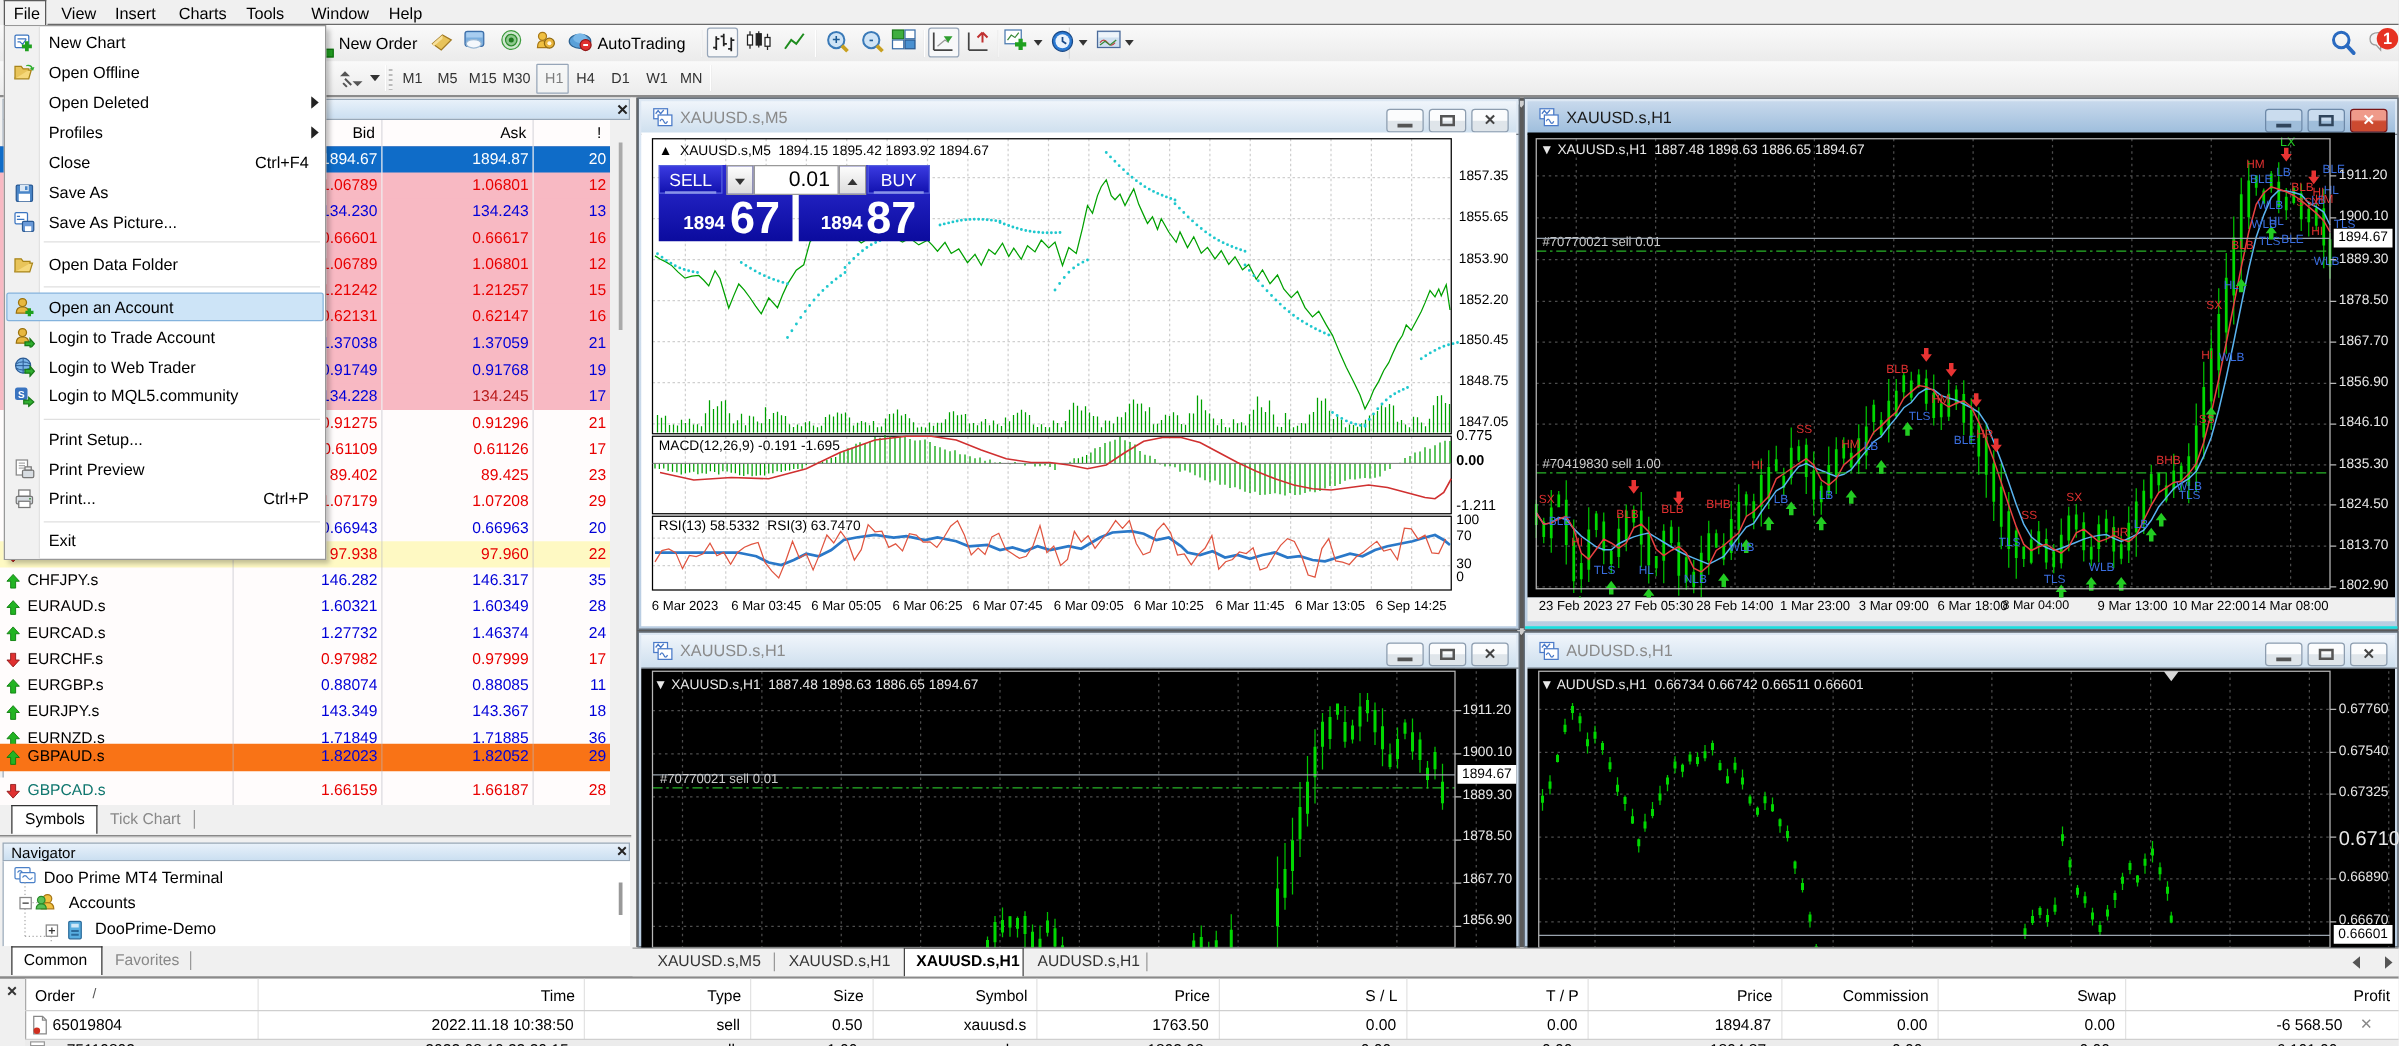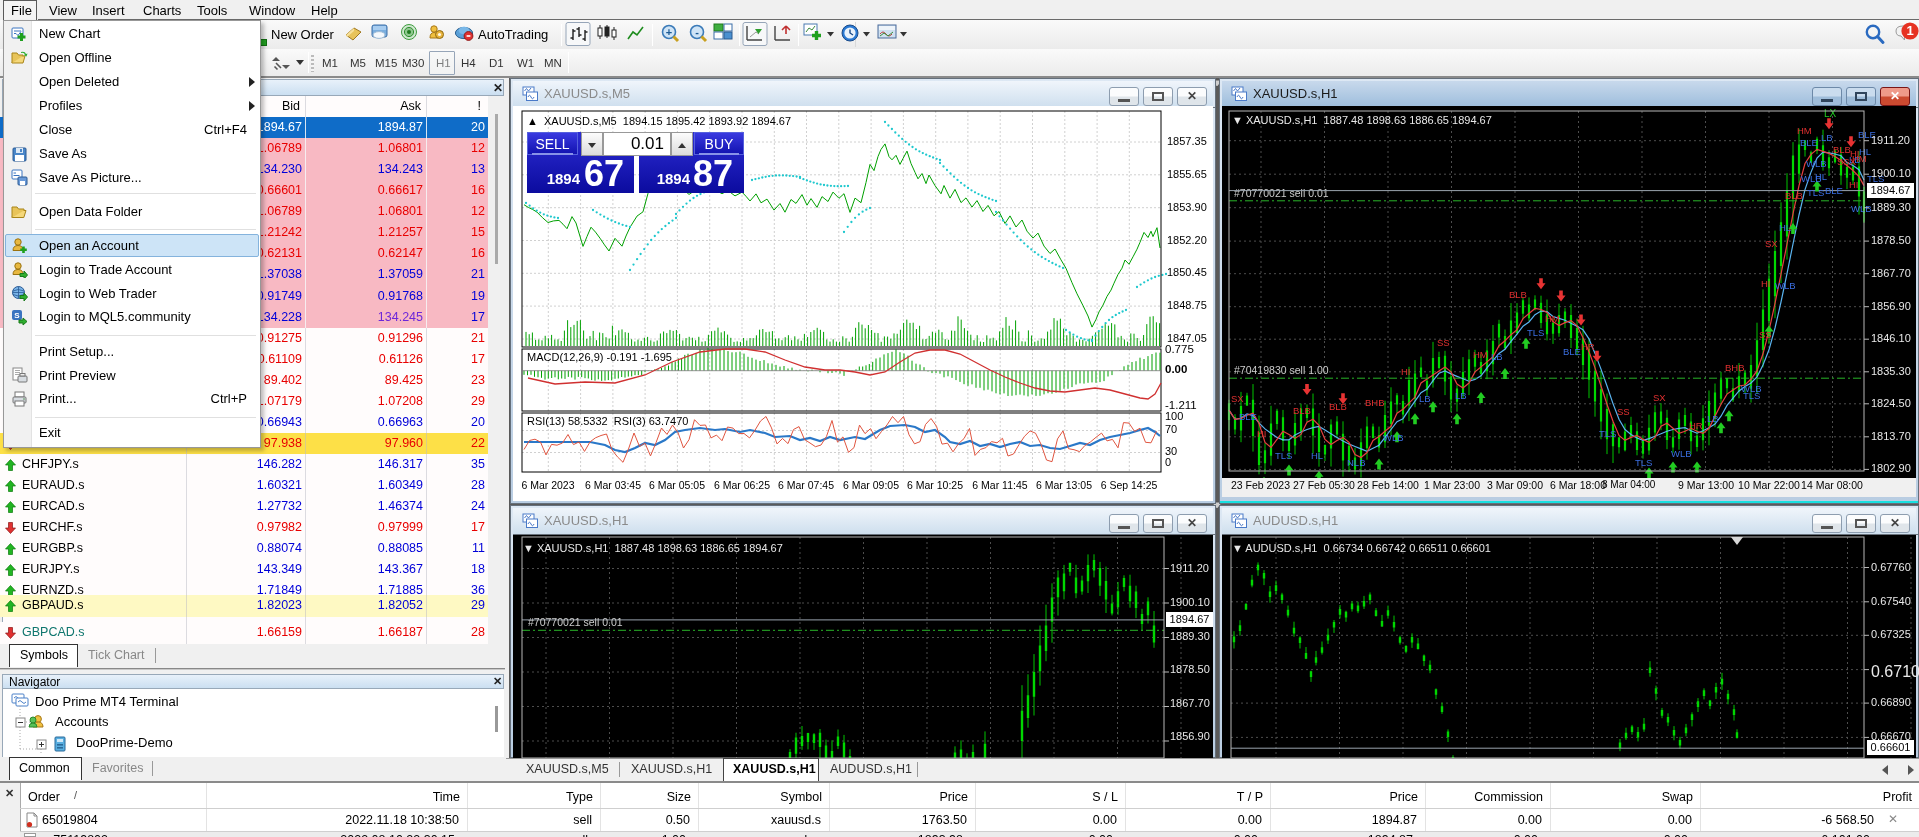--- a/index.html
+++ b/index.html
@@ -246,21 +246,21 @@
     <span class="mwv r" style="left:180px;width:122px;color:#0000d8">0.91749</span>
     <span class="mwv r" style="left:301px;width:122px;color:#0000d8">0.91768</span>
     <span class="mwv r" style="left:421px;width:64px;color:#0000d8">19</span>
   </div>
 <div class="mw-row" style="top:306.5px;height:22.06px;background:#f8b9c3">
     <svg class="ab" style="left:5px;top:5px" width="11" height="12" viewBox="0 0 11 12">
       <path d="M5.5 0.5 L10.5 6 H7.5 V11.5 H3.5 V6 H0.5 Z" fill="#22b422" stroke="#0c7a0c" stroke-width="0.7"></path>
     </svg>
     <span class="mwv" style="left:22px;color:#000">USDJPY.s</span>
     <span class="mwv r" style="left:180px;width:122px;color:#0000d8">134.228</span>
-    <span class="mwv r" style="left:301px;width:122px;color:#6d28d9">134.245</span>
+    <span class="mwv r" style="left:301px;width:122px;color:#b91c1c">134.245</span>
     <span class="mwv r" style="left:421px;width:64px;color:#0000d8">17</span>
   </div>
 <div class="mw-row" style="top:327.6px;height:22.06px;background:#fffcfc">
     <svg class="ab" style="left:5px;top:5px" width="11" height="12" viewBox="0 0 11 12">
       <path d="M5.5 11.5 L10.5 6 H7.5 V0.5 H3.5 V6 H0.5 Z" fill="#e03030" stroke="#8a1515" stroke-width="0.7"></path>
     </svg>
     <span class="mwv" style="left:22px;color:#000">AUDCAD.s</span>
     <span class="mwv r" style="left:180px;width:122px;color:#e80000">0.91275</span>
     <span class="mwv r" style="left:301px;width:122px;color:#e80000">0.91296</span>
     <span class="mwv r" style="left:421px;width:64px;color:#e80000">21</span>
@@ -294,21 +294,21 @@
   </div>
 <div class="mw-row" style="top:411.8px;height:22.06px;background:#fffcfc">
     <svg class="ab" style="left:5px;top:5px" width="11" height="12" viewBox="0 0 11 12">
       <path d="M5.5 0.5 L10.5 6 H7.5 V11.5 H3.5 V6 H0.5 Z" fill="#22b422" stroke="#0c7a0c" stroke-width="0.7"></path>
     </svg>
     <span class="mwv" style="left:22px;color:#000">AUDUSD.s</span>
     <span class="mwv r" style="left:180px;width:122px;color:#0000d8">0.66943</span>
     <span class="mwv r" style="left:301px;width:122px;color:#0000d8">0.66963</span>
     <span class="mwv r" style="left:421px;width:64px;color:#0000d8">20</span>
   </div>
-<div class="mw-row" style="top:432.9px;height:22.06px;background:#fde047">
+<div class="mw-row" style="top:432.9px;height:22.06px;background:#fef9c3">
     <svg class="ab" style="left:5px;top:5px" width="11" height="12" viewBox="0 0 11 12">
       <path d="M5.5 11.5 L10.5 6 H7.5 V0.5 H3.5 V6 H0.5 Z" fill="#e03030" stroke="#8a1515" stroke-width="0.7"></path>
     </svg>
     <span class="mwv" style="left:22px;color:#000">CADJPY.s</span>
     <span class="mwv r" style="left:180px;width:122px;color:#e80000">97.938</span>
     <span class="mwv r" style="left:301px;width:122px;color:#e80000">97.960</span>
     <span class="mwv r" style="left:421px;width:64px;color:#e80000">22</span>
   </div>
 <div class="mw-row" style="top:454.0px;height:22.06px;background:#fffcfc">
     <svg class="ab" style="left:5px;top:5px" width="11" height="12" viewBox="0 0 11 12">
@@ -366,21 +366,21 @@
   </div>
 <div class="mw-row" style="top:580.3px;height:22.06px;background:#fffcfc">
     <svg class="ab" style="left:5px;top:5px" width="11" height="12" viewBox="0 0 11 12">
       <path d="M5.5 0.5 L10.5 6 H7.5 V11.5 H3.5 V6 H0.5 Z" fill="#22b422" stroke="#0c7a0c" stroke-width="0.7"></path>
     </svg>
     <span class="mwv" style="left:22px;color:#000">EURNZD.s</span>
     <span class="mwv r" style="left:180px;width:122px;color:#0000d8">1.71849</span>
     <span class="mwv r" style="left:301px;width:122px;color:#0000d8">1.71885</span>
     <span class="mwv r" style="left:421px;width:64px;color:#0000d8">36</span>
   </div>
-<div class="mw-row" style="top:595px;height:22.06px;background:#fef9c3">
+<div class="mw-row" style="top:595px;height:22.06px;background:#f97316">
     <svg class="ab" style="left:5px;top:5px" width="11" height="12" viewBox="0 0 11 12">
       <path d="M5.5 0.5 L10.5 6 H7.5 V11.5 H3.5 V6 H0.5 Z" fill="#22b422" stroke="#0c7a0c" stroke-width="0.7"></path>
     </svg>
     <span class="mwv" style="left:22px;color:#000">GBPAUD.s</span>
     <span class="mwv r" style="left:180px;width:122px;color:#0000d8">1.82023</span>
     <span class="mwv r" style="left:301px;width:122px;color:#0000d8">1.82052</span>
     <span class="mwv r" style="left:421px;width:64px;color:#0000d8">29</span>
   </div>
 <div class="mw-row" style="top:622.4px;height:22.06px;background:#fffcfc">
     <svg class="ab" style="left:5px;top:5px" width="11" height="12" viewBox="0 0 11 12">

